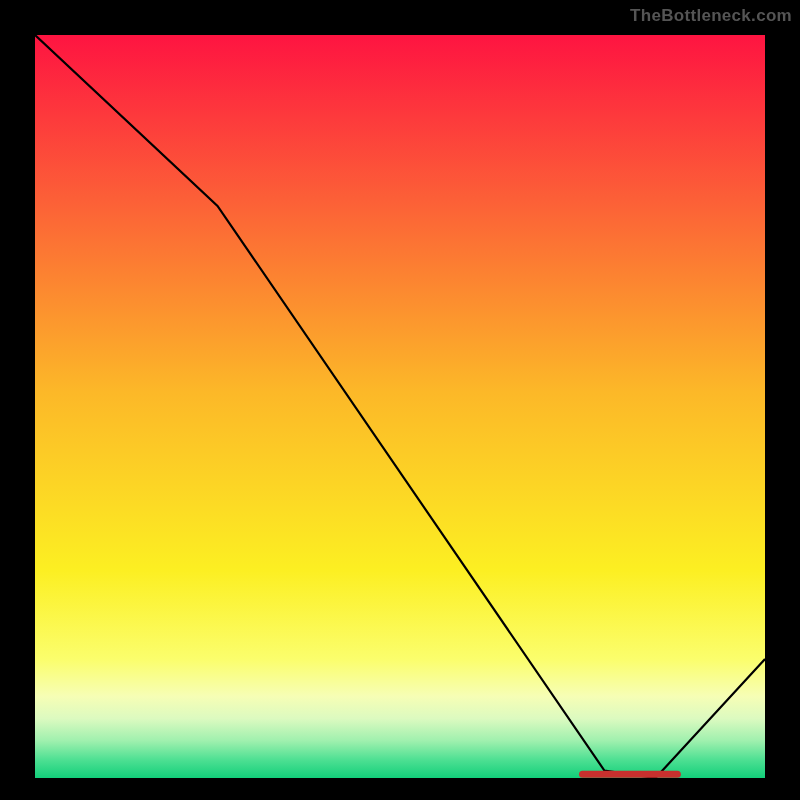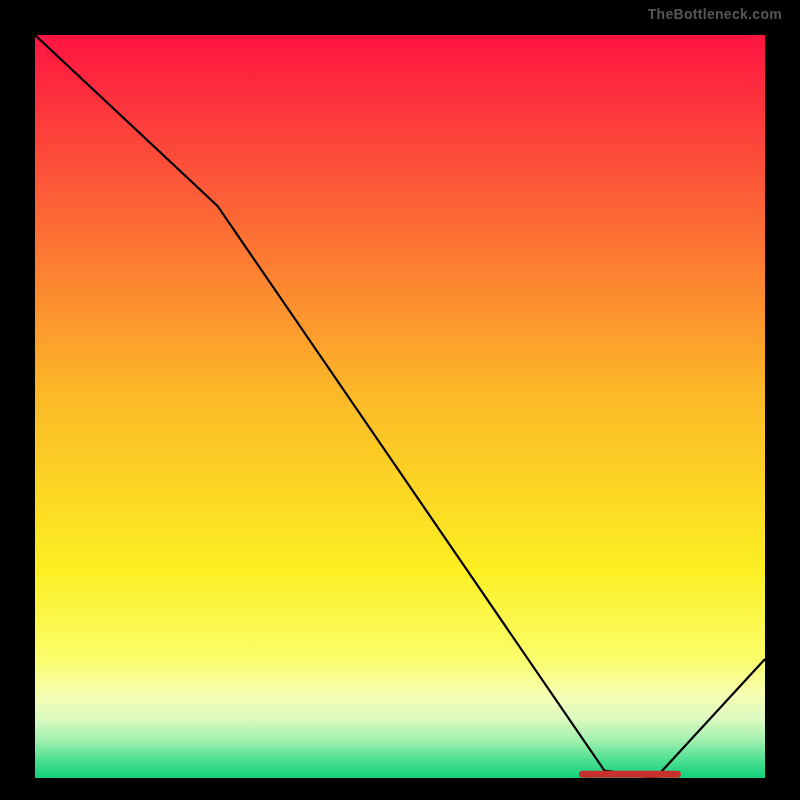--- a/index.html
+++ b/index.html
@@ -13,24 +13,24 @@
   }
   .frame {
     position: relative;
     width: 800px;
     height: 800px;
     background: #000000;
   }
   .watermark {
     position: absolute;
     top: 6px;
-    right: 18px;
+    right: 8px;
     color: #555555;
     font-weight: bold;
-    font-size: 14px;
+    font-size: 17px;
     letter-spacing: 0.3px;
     user-select: none;
   }
   .plot {
     position: absolute;
     left: 35px;
     top: 35px;
     width: 730px;
     height: 743px;
   }

